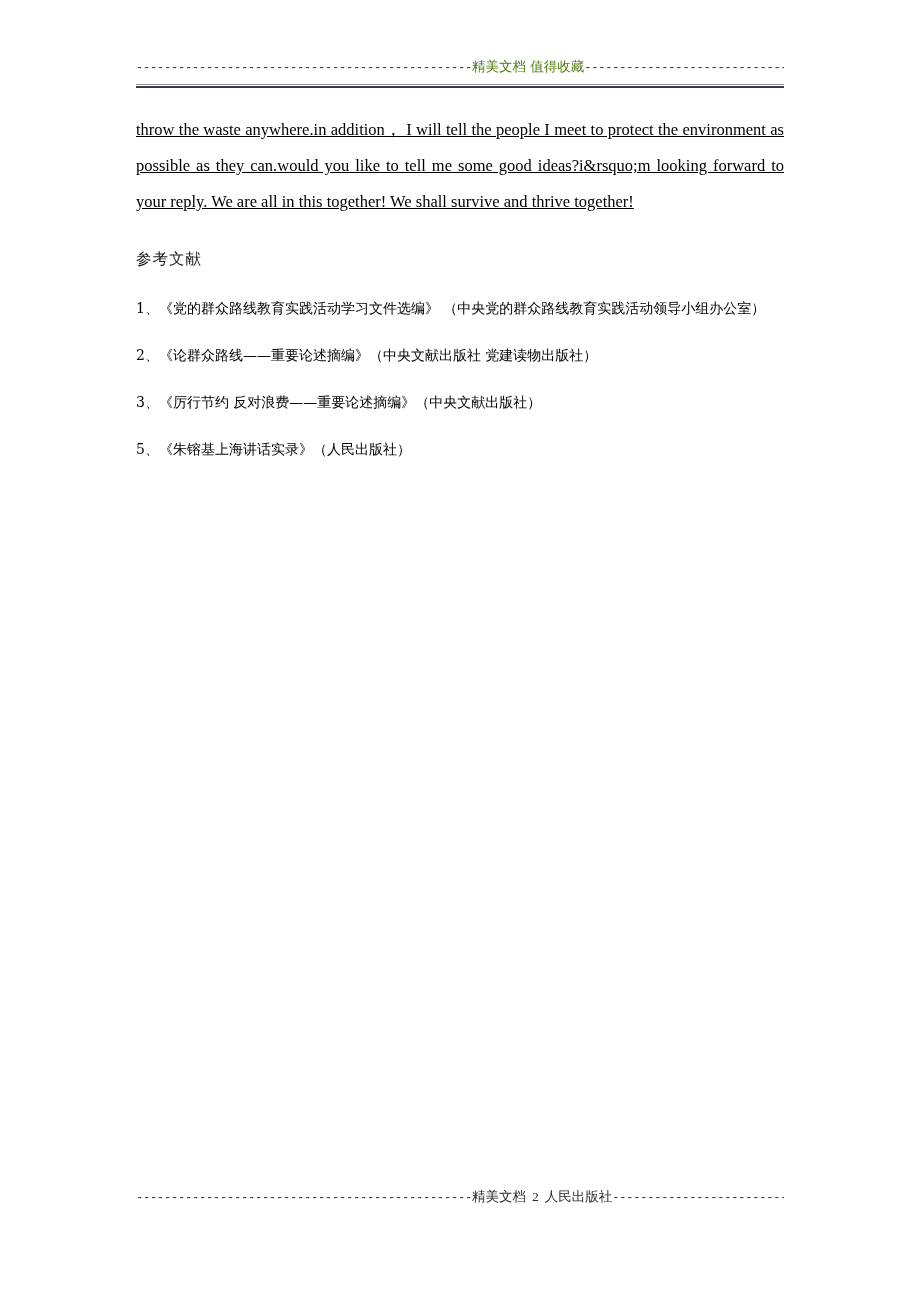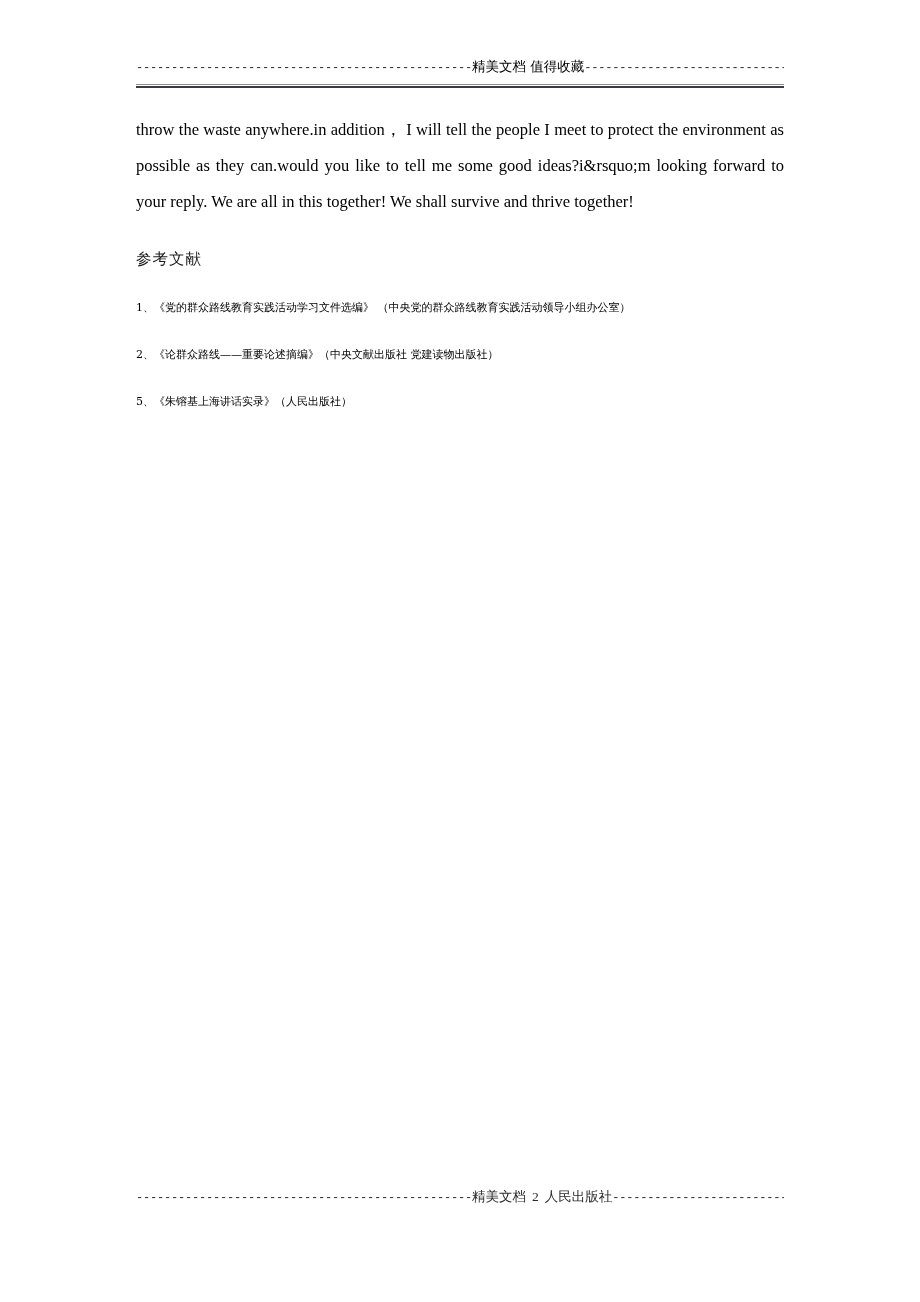--- a/index.html
+++ b/index.html
@@ -44,21 +44,21 @@
   }
   .header-line .dashes {
     font-family: "Liberation Mono", "DejaVu Sans Mono", monospace;
     font-size: 12px;
     letter-spacing: -0.2px;
     color: #2e2e2e;
   }
   .header-line .htext {
     font-family: "DejaVu Sans", "Liberation Sans", sans-serif;
     font-size: 13.5px;
-    color: #000000;
+    color: #4d7c0f;
   }
   .header-rule {
     position: absolute;
     left: 136px;
     top: 84px;
     width: 648px;
     height: 4px;
   }
   .header-rule .thin {
     height: 1px;
@@ -82,39 +82,40 @@
   }
 
   .para-en {
     font-family: "Liberation Serif", "DejaVu Serif", serif;
     font-size: 16.5px;
     line-height: 36px;
     text-align: justify;
     text-justify: inter-word;
     color: #000000;
     margin: 0;
+    text-decoration: underline;
   }
 
   .refs-heading {
     font-family: Liberation Mono, monospace;
     font-size: 15.5px;
     line-height: 36px;
     color: #1a1a1a;
     margin: 22px 0 0 0;
     letter-spacing: 1px;
   }
 
   .ref-list {
     margin: 12px 0 0 0;
     padding: 0;
     list-style: none;
   }
   .ref-item {
     font-family: "DejaVu Serif", "Liberation Serif", serif;
-    font-size: 11px;
+    font-size: 14px;
     line-height: 36px;
     text-align: justify;
     text-justify: inter-ideograph;
     color: #000000;
     margin: 0 0 11px 0;
   }
   .ref-item:last-child { margin-bottom: 0; }
 
   
   .footer {
@@ -168,20 +169,21 @@
 
   <div class="body-area">
 
     <p class="para-en">throw the waste anywhere.in    addition，    I will tell the people I meet to protect the environment  as  possible      as  they  can.would  you  like  to  tell  me  some  good  ideas?i&amp;rsquo;m  looking  forward  to     your reply. We are all in this together! We shall survive and thrive    together!</p>
 
     <p class="refs-heading">参考文献</p>
 
     <ul class="ref-list">
       <li class="ref-item">1、《党的群众路线教育实践活动学习文件选编》  （中央党的群众路线教育实践活动领导小组办公室）</li>
       <li class="ref-item">2、《论群众路线——重要论述摘编》（中央文献出版社  党建读物出版社）</li>
+      <li class="ref-item">3、《厉行节约  反对浪费——重要论述摘编》（中央文献出版社）</li>
       <li class="ref-item">5、《朱镕基上海讲话实录》（人民出版社）</li>
     </ul>
 
   </div>
 
   <div class="footer">
     <div class="footer-line">
       <span class="dashes">------------------------------------------------</span><span class="ftext">精美文档</span><span class="pagenum">2</span><span class="ftext">人民出版社</span><span class="dashes">------------------------------------------------</span>
     </div>
   </div>

